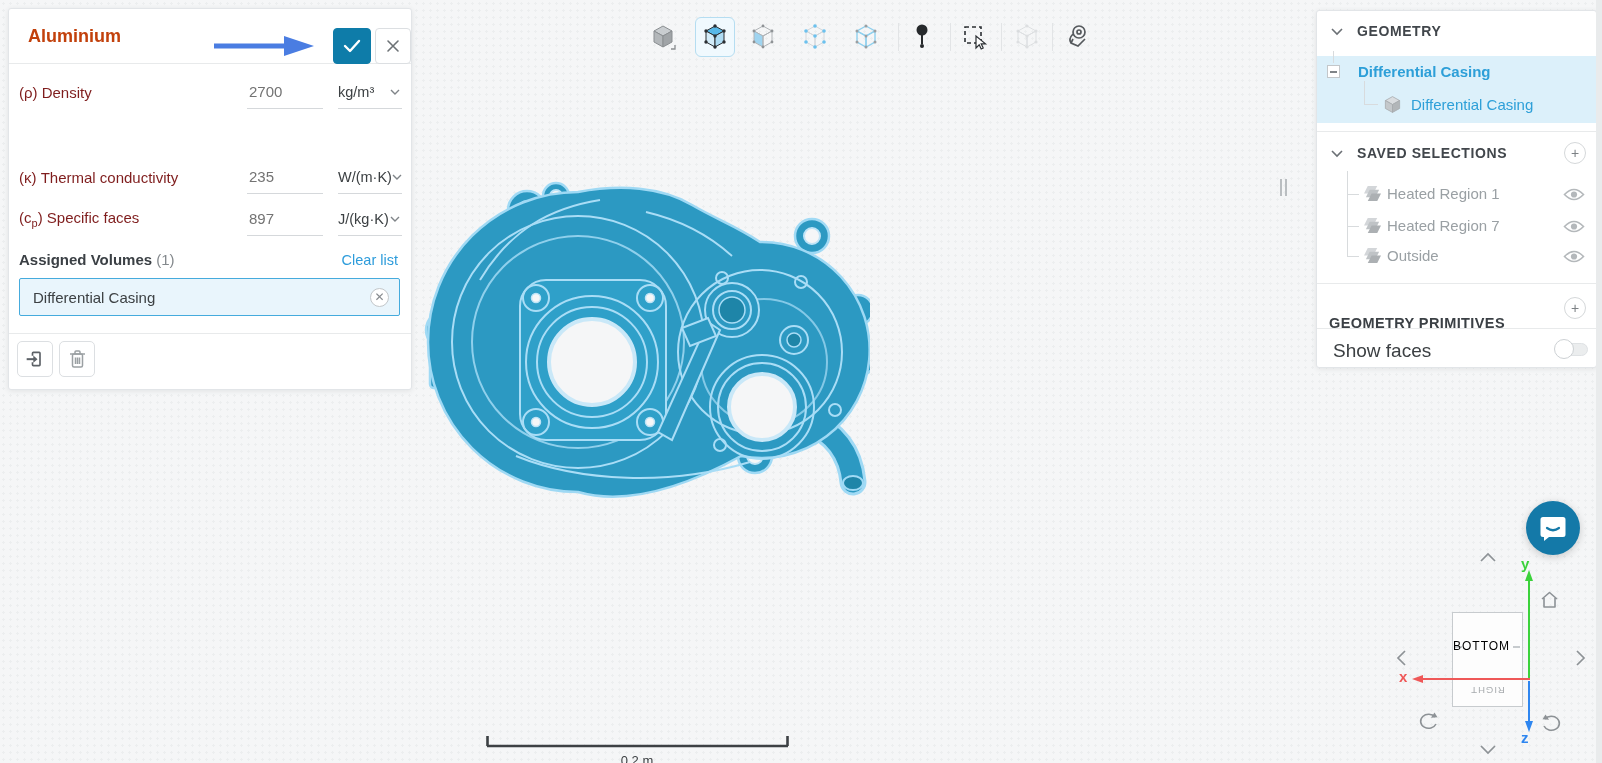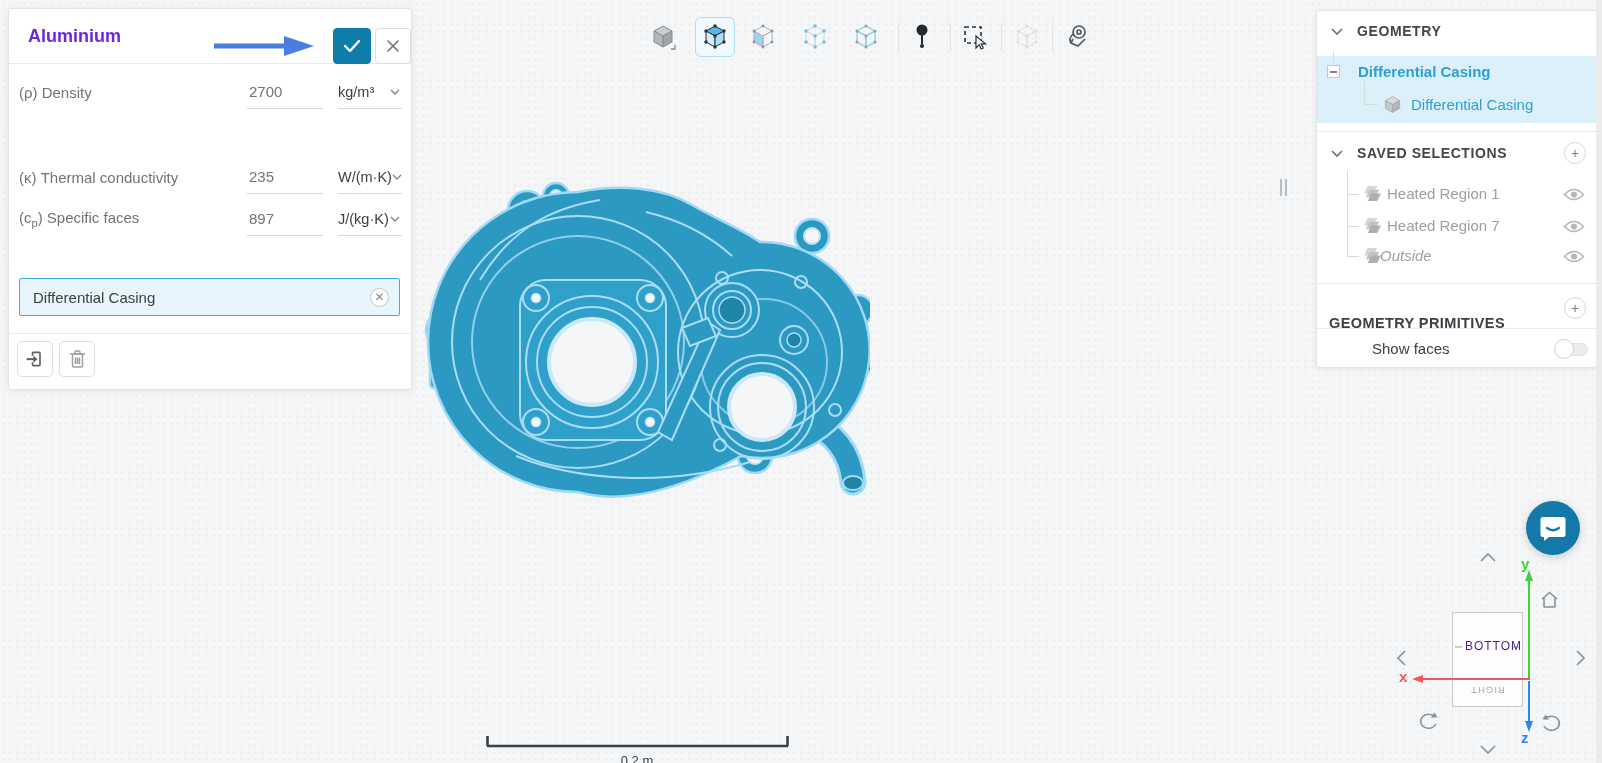--- a/index.html
+++ b/index.html
@@ -14,25 +14,25 @@
   }
   .abs { position:absolute; }
 
   
   .panel {
     background:#fff; border:1px solid #e2e5e8; border-radius:3px;
     box-shadow:0 1px 5px rgba(60,64,67,.10);
   }
   #material-panel { left:8px; top:8px; width:404px; height:382px; }
   .mp-header { position:relative; height:55px; border-bottom:1px solid #e8eaeb; }
-  .mp-title { position:absolute; left:19px; top:0; line-height:55px; font-size:18px; font-weight:bold; color:#6d28d9; }
+  .mp-title { position:absolute; left:19px; top:0; line-height:55px; font-size:18px; font-weight:bold; color:#c2410c; }
   .btn-check { position:absolute; left:324px; top:19px; width:38px; height:36px; background:#0e7ca9; border:1px solid #0e7ca9; border-radius:4px; cursor:pointer; display:flex; align-items:center; justify-content:center; }
   .btn-x { position:absolute; left:366px; top:19px; width:36px; height:36px; background:#fff; border:1px solid #dcdfe2; border-radius:4px; cursor:pointer; display:flex; align-items:center; justify-content:center; }
   .mp-row { position:absolute; left:0; width:100%; height:42px; }
-  .mp-label { position:absolute; left:10px; top:50%; transform:translateY(-50%); font-size:15px; color:#737373; }
+  .mp-label { position:absolute; left:10px; top:50%; transform:translateY(-50%); font-size:15px; color:#7f1d1d; }
   .mp-label sub { font-size:11px; }
   .value-box { position:absolute; left:238px; width:76px; top:4px; height:34px; border-bottom:1px solid #d5d8db; }
   .value-box input { width:100%; height:100%; border:none; outline:none; font-family:inherit; font-size:15px; color:#737373; background:transparent; padding:0 2px; }
   .unit-box { position:absolute; left:329px; width:64px; top:4px; height:34px; border-bottom:1px solid #d5d8db; display:flex; align-items:center; justify-content:space-between; cursor:pointer; font-size:14.5px; color:#3c4043; }
   .wide-box { position:absolute; left:238px; width:155px; top:4px; height:34px; border-bottom:1px solid #d5d8db; display:flex; align-items:center; justify-content:space-between; cursor:pointer; font-size:15px; }
   .chev { width:10px; height:6px; flex:none; margin-right:2px; }
   .assigned-row { position:absolute; left:0; top:238px; width:100%; height:28px; }
   .assigned-label { position:absolute; left:10px; top:4px; font-size:15px; font-weight:bold; color:#3b4045; }
   .assigned-count { font-weight:normal; color:#84898d; }
   .clear-list { position:absolute; right:13px; top:5px; font-size:14.5px; color:#2d9cdb; cursor:pointer; }
@@ -56,33 +56,33 @@
   .hl-block { position:absolute; left:0; top:45px; width:100%; height:67px; background:#dcf0fa; }
   .tree-root-label { position:absolute; left:41px; top:52px; font-size:15px; font-weight:bold; color:#2d9fd8; cursor:pointer; }
   .minus-box { position:absolute; left:10px; top:54px; width:13px; height:13px; background:#fff; border:1px solid #c3c7ca; cursor:pointer; }
   .minus-box::after { content:""; position:absolute; left:2px; top:5px; width:7px; height:1.5px; background:#7f8488; }
   .tree-child-label { position:absolute; left:94px; top:85px; font-size:15px; color:#2d9fd8; cursor:pointer; }
   .tdiv { position:absolute; left:0; width:100%; height:1px; background:#e8eaeb; }
   .conn { position:absolute; background:#d8dbdd; }
   .ss-item-label { position:absolute; font-size:15px; color:#9aa0a4; cursor:pointer;text-align:center; }
   .eye { position:absolute; left:246px; width:22px; height:15px; cursor:pointer; }
   .gp-title { position:absolute; left:12px; font-size:14.5px; font-weight:bold; letter-spacing:.4px; color:#3b4045;margin-top:16px; }
-  .show-faces-label { position:absolute; left:16px; top:329px; font-size:15px; color:#3c4043;margin-left:39px; }
+  .show-faces-label { position:absolute; left:16px; top:329px; font-size:19px; color:#3c4043; }
   .toggle { position:absolute; left:237px; top:331px; width:34px; height:15px; cursor:pointer; }
   .toggle .track { position:absolute; left:8px; top:1px; width:26px; height:13px; background:#ebedee; border:1px solid #dfe2e4; border-radius:7px; }
   .toggle .knob { position:absolute; left:0; top:-3px; width:20px; height:20px; background:#fff; border:1px solid #cdd1d4; border-radius:50%; }
 
   
   #panel-drag-handle { left:1280px; top:179px; width:7px; height:17px; cursor:col-resize; }
   #panel-drag-handle i { position:absolute; top:0; width:2px; height:17px; background:#babec1; }
   #scrollbar { left:1596px; top:0; width:6px; height:763px; background:#e9ebec; }
   .gz-chev { position:absolute; cursor:pointer; }
   .face-box { position:absolute; left:1452px; top:612px; width:71px; height:95px; background:#fdfdfd; border:1.5px solid #c7cbce; }
   .face-split { position:absolute; left:0; top:65px; width:100%; height:1px; background:#d4d7d9; }
-  .face-top-label { position:absolute; width:100%; top:26px; text-align:right; font-size:12px; letter-spacing:1px; color:#4c1d95; }
+  .face-top-label { position:absolute; width:100%; top:26px; text-align:left; font-size:12px; letter-spacing:1px; color:#000000; }
   .face-bottom-label { position:absolute; width:100%; top:72px; text-align:center; font-size:9.5px; letter-spacing:1px; color:#a7abae; transform:rotate(180deg); }
   .dash { position:absolute; top:33px; width:7px; height:1.5px; background:#c7cbce; }
   .axis-label { position:absolute; font-size:15px; font-weight:bold; }
 
   
   #chat-button { left:1526px; top:501px; width:54px; height:54px; border-radius:50%; background:#1479a8; cursor:pointer; box-shadow:0 2px 8px rgba(0,0,0,.18); display:flex; align-items:center; justify-content:center; }
 
   
   #scale-bar-label { left:607px; top:753px; width:60px; text-align:center; font-size:13px; color:#3d4144; }
 </style>
@@ -218,20 +218,27 @@
       <input value="897" style="">
     </div>
     <div class="unit-box">
       <span>J/(kg·K)</span>
       <svg class="chev" viewBox="0 0 10 6">
           <polyline points="1,1 5,5 9,1" fill="none" stroke="#7f8488" stroke-width="1.4"></polyline>
         </svg>
     </div>
   </div>
 
+  <div class="assigned-row">
+    <div class="assigned-label">
+      <span>Assigned Volumes</span>
+      <span class="assigned-count">(1)</span>
+    </div>
+    <div class="clear-list">Clear list</div>
+  </div>
 
   <div class="chip">
     <div class="chip-label">Differential Casing</div>
     <div class="chip-x">✕</div>
   </div>
 
   <div class="mp-divider"></div>
 
   <div class="tool-btn" style="left:8px;">
     <svg width="20" height="20" viewBox="0 0 24 24">
@@ -423,21 +430,21 @@
   <svg class="eye" style="top:208px;" viewBox="0 0 22 15">
     <path d="M1.5,7.5 Q11,-2.5 20.5,7.5 Q11,17.5 1.5,7.5 Z" fill="none" stroke="#b4b8bb" stroke-width="1.6"></path>
       <circle cx="11" cy="7.5" r="3.1" fill="#b4b8bb"></circle>
   </svg>
 
   <svg class="abs" style="left:46px; top:236px;" width="19" height="17" viewBox="0 0 20 18">
     <polygon points="5,1 15,1 11,9 1,9" fill="#d3d6d9"></polygon>
       <polygon points="7,5 17,5 13,13 3,13" fill="#bfc3c6"></polygon>
       <polygon points="9,9 19,9 15,17 5,17" fill="#acb0b3"></polygon>
   </svg>
-  <div class="ss-item-label" style="left:63px; top:236px;font-style:italic;">Outside</div>
+  <div class="ss-item-label" style="left:70px; top:236px;">Outside</div>
   <svg class="eye" style="top:238px;" viewBox="0 0 22 15">
     <path d="M1.5,7.5 Q11,-2.5 20.5,7.5 Q11,17.5 1.5,7.5 Z" fill="none" stroke="#b4b8bb" stroke-width="1.6"></path>
       <circle cx="11" cy="7.5" r="3.1" fill="#b4b8bb"></circle>
   </svg>
 
   <div class="tdiv" style="top:272px;"></div>
   <div class="gp-title" style="top:288px;">GEOMETRY PRIMITIVES</div>
   <div class="plus-btn" style="top:286px;">+</div>
 
   <div class="tdiv" style="top:317px;"></div>

